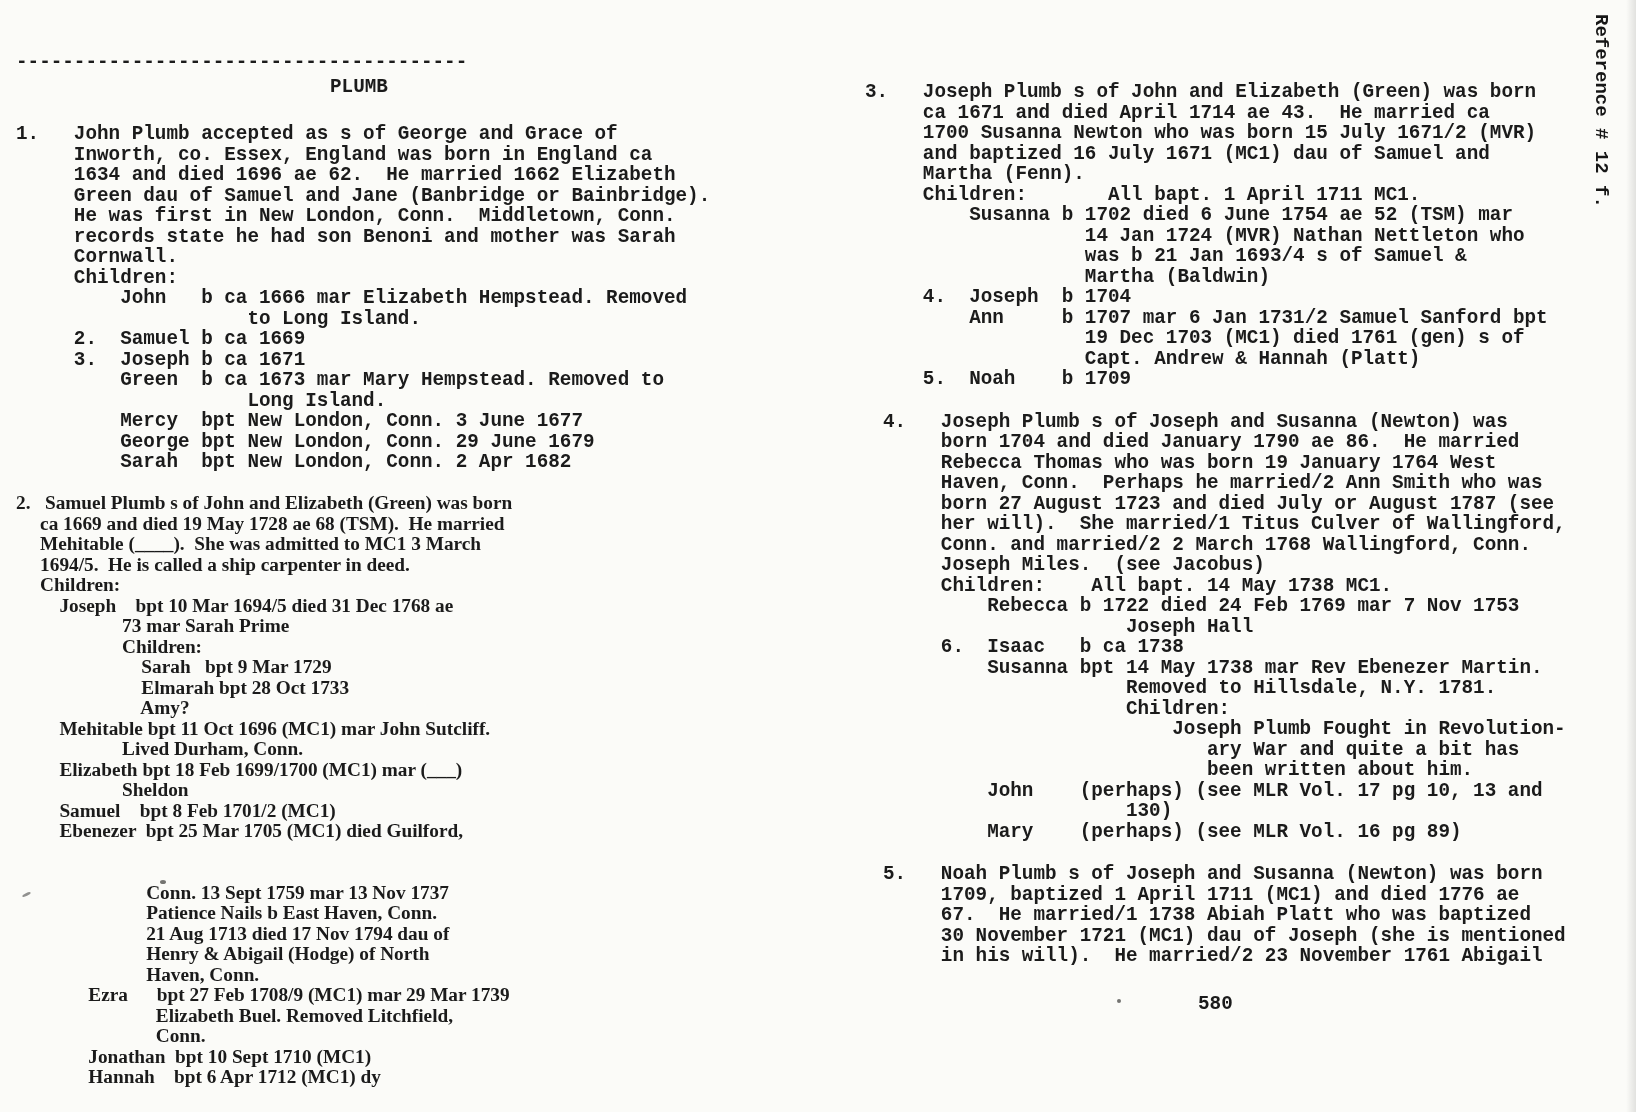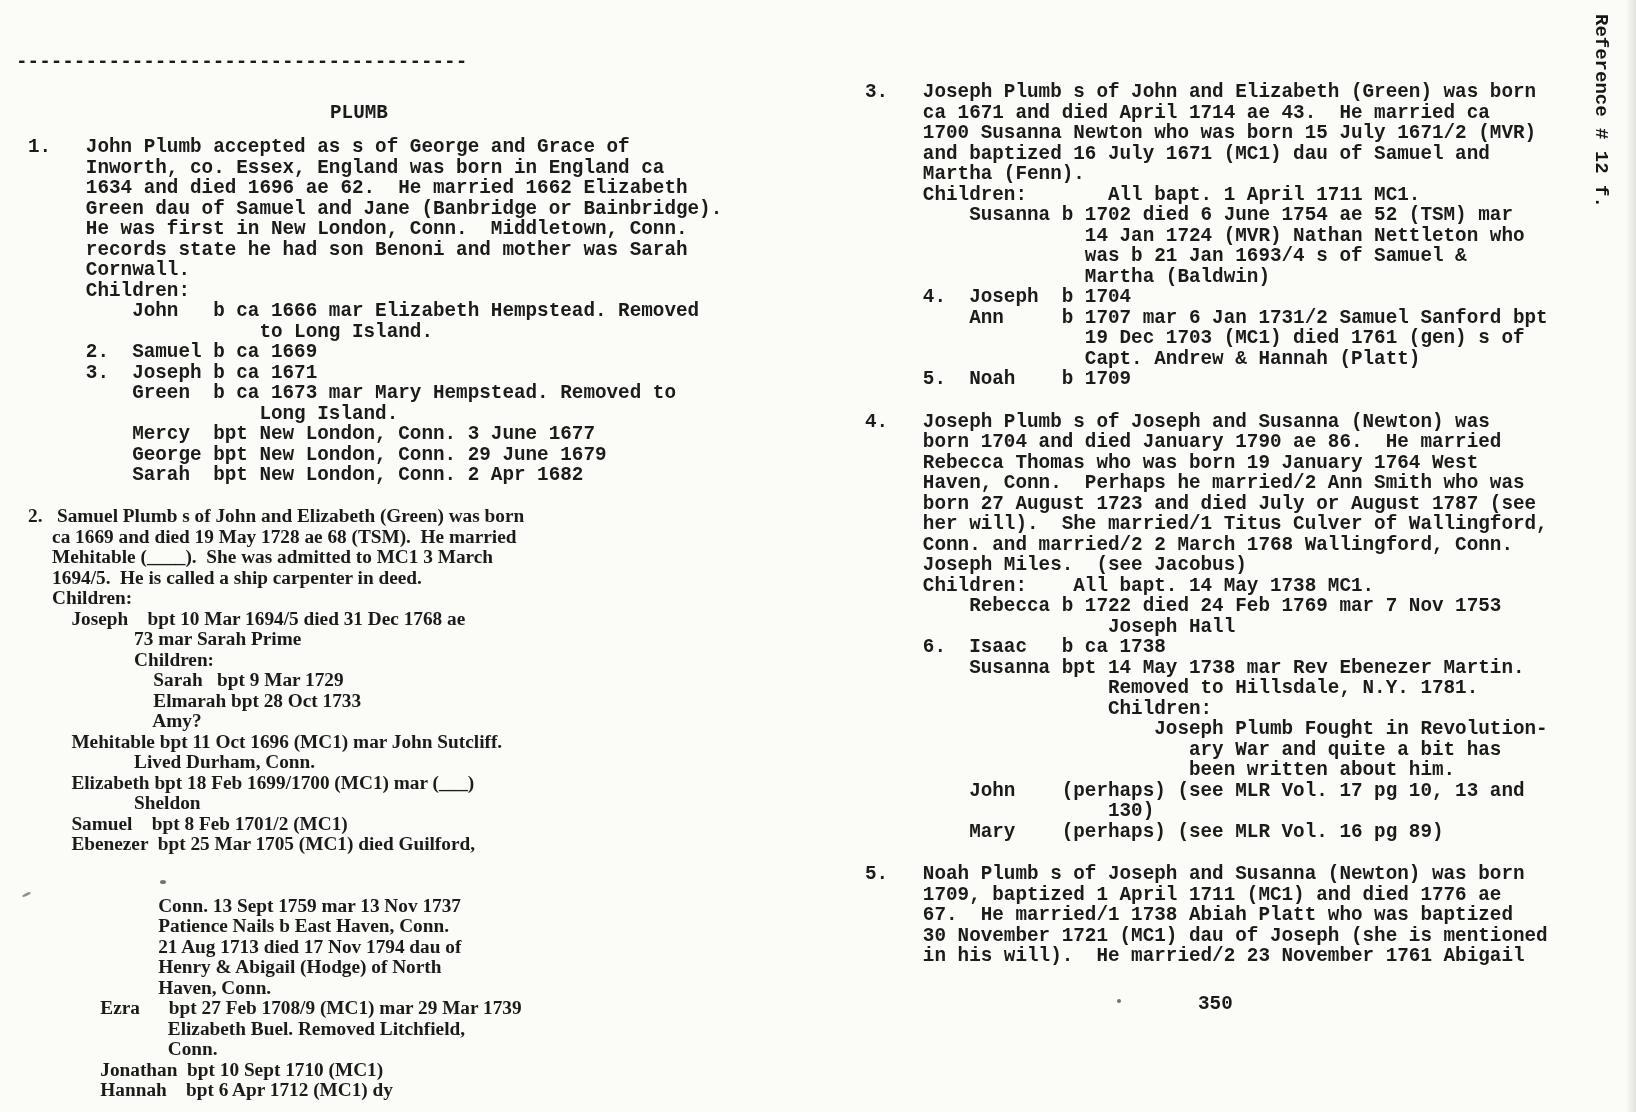--- a/index.html
+++ b/index.html
@@ -29,28 +29,28 @@
     line-height:20.5px;
     font-weight:bold;
     white-space:pre;
     color:#1b1b1b;
   }
   .divider{
     position:absolute;left:16px;top:52px;
     letter-spacing:0;
   }
   .title{
-    position:absolute;left:330px;top:102px;
+    position:absolute;left:330px;top:76px;
     font-size:19.3px;font-weight:bold;
     font-family:"Liberation Mono", monospace;
   }
-  .col-left{position:absolute;left:28px;top:124px;margin-top:13px;}
+  .col-left{position:absolute;left:16px;top:124px;}
   .col-right{position:absolute;left:865px;top:82px;}
   .col-left pre + pre{margin-top:20.5px;font-family:Liberation Serif, serif;}
-  .col-right pre + pre{margin-top:22px;}
+  .col-right pre + pre{margin-top:22px;margin-left:18px;}
   .pagenum{
     position:absolute;left:1198px;top:993px;
     font-size:19.3px;font-weight:bold;
     font-family:"Liberation Mono", monospace;
   }
   .refnote{
     position:absolute;left:1612px;top:14px;
     font-size:19px;font-weight:bold;
     font-family:"Liberation Mono", monospace;
     transform:rotate(90deg);
@@ -163,21 +163,21 @@
          John    (perhaps) (see MLR Vol. 17 pg 10, 13 and
                      130)
          Mary    (perhaps) (see MLR Vol. 16 pg 89)</pre>
     <pre>5.   Noah Plumb s of Joseph and Susanna (Newton) was born
      1709, baptized 1 April 1711 (MC1) and died 1776 ae
      67.  He married/1 1738 Abiah Platt who was baptized
      30 November 1721 (MC1) dau of Joseph (she is mentioned
      in his will).  He married/2 23 November 1761 Abigail</pre>
   </div>
 
-  <div class="pagenum">350</div>
+  <div class="pagenum">580</div>
 
   <div class="refnote">Reference # 12 f.</div>
 
   <div class="artifact a1"></div>
   <div class="artifact a2"></div>
   <div class="artifact a3"></div>
 
 </div>
 
 </body></html>

